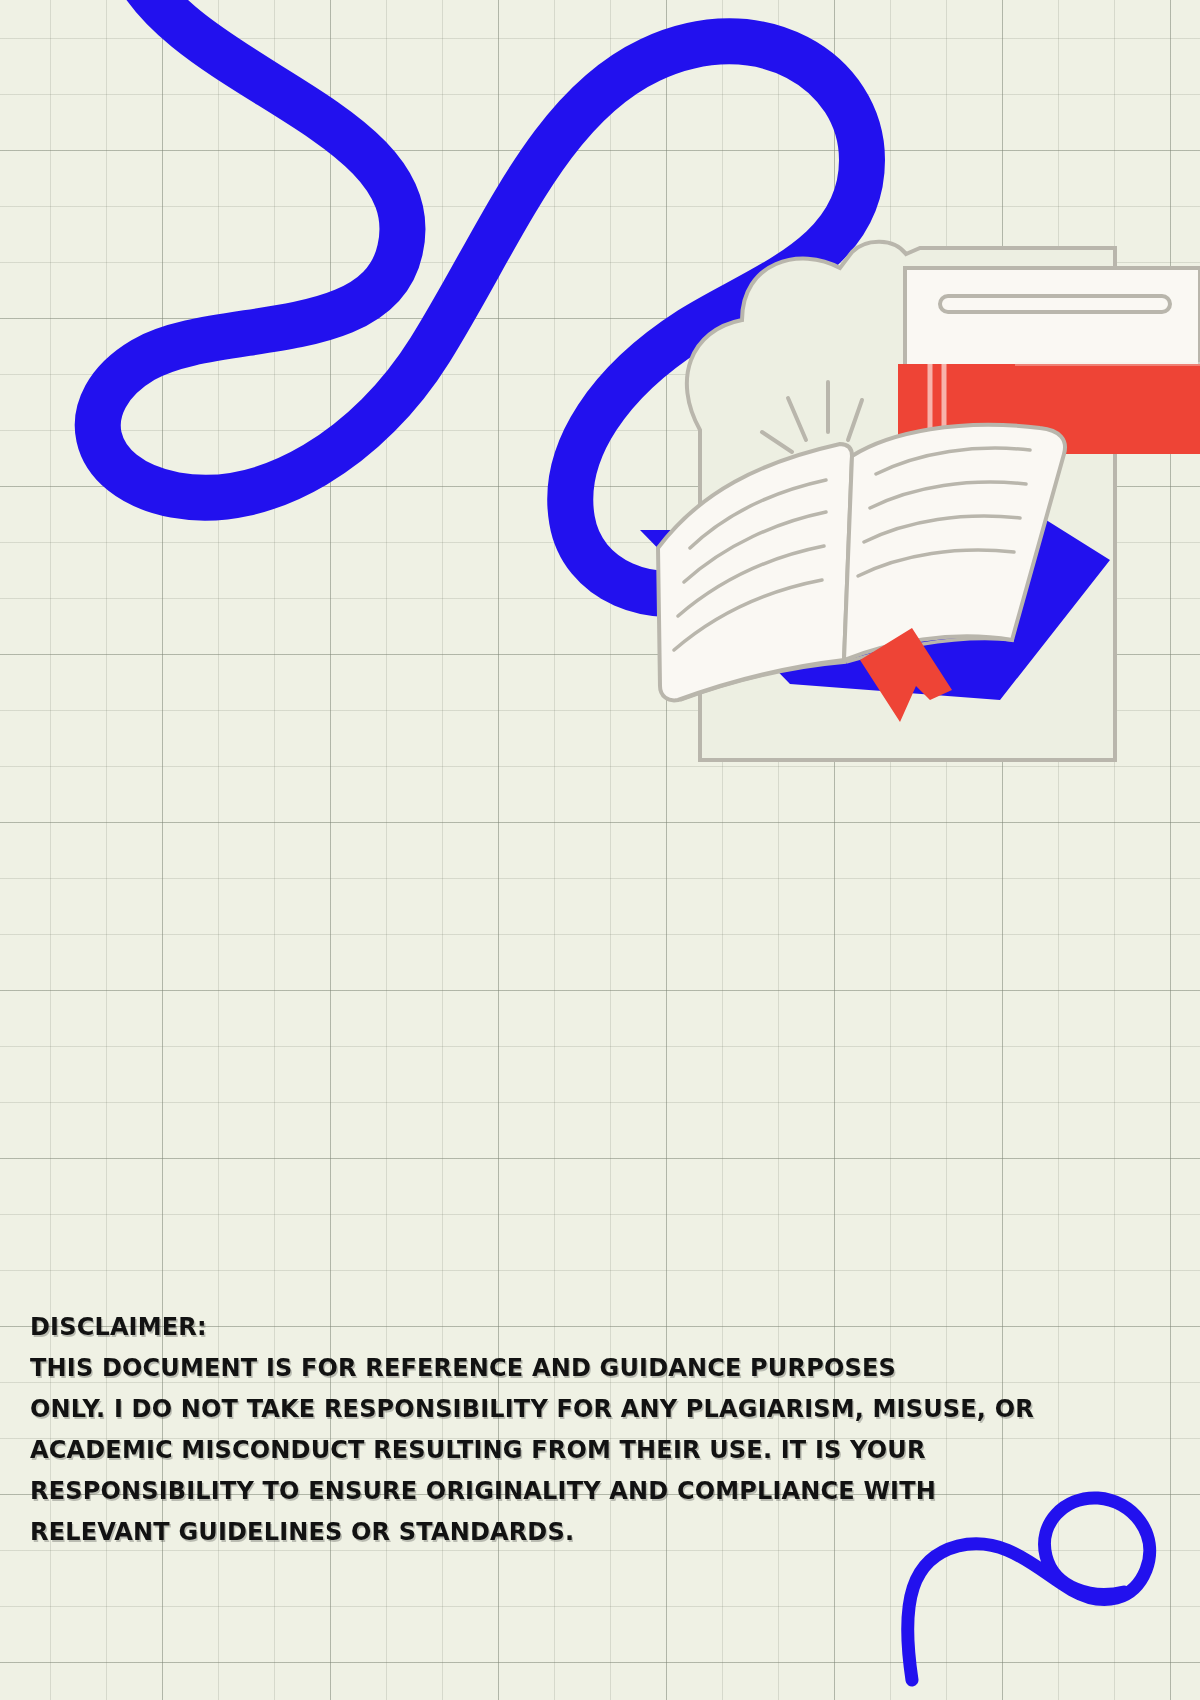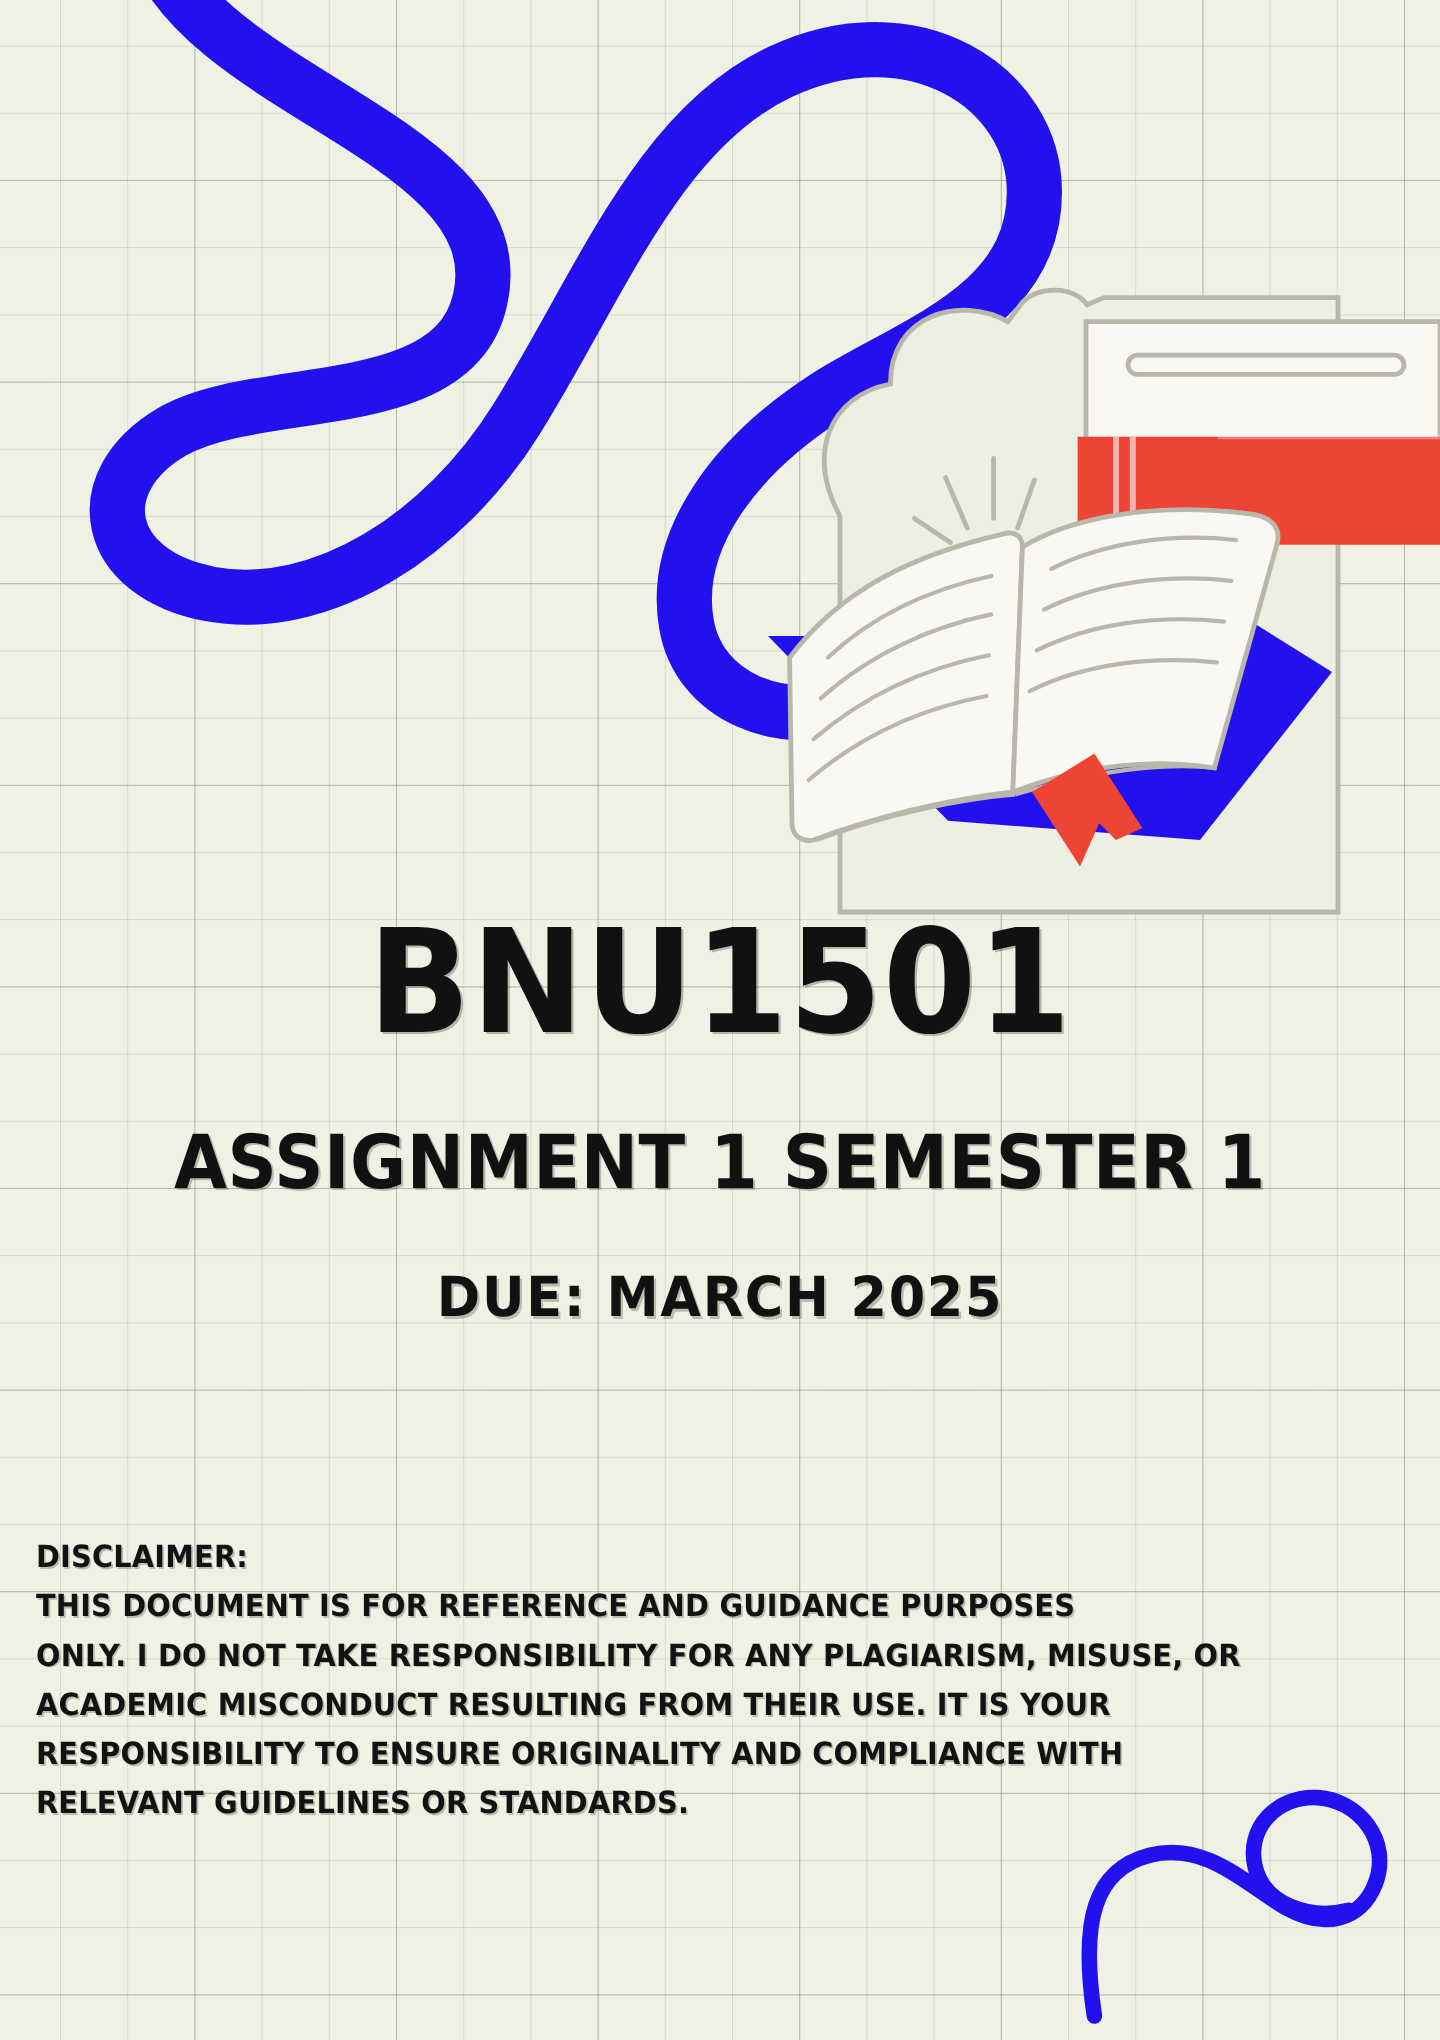--- a/index.html
+++ b/index.html
@@ -82,21 +82,21 @@
     color: #111111;
     transform: scaleX(0.95);
     margin: 58px 0 0 0;
     text-shadow: 2px 2px 0 rgba(0,0,0,0.22);
   }
 
   
   .disclaimer {
     position: absolute;
     left: 30px;
-    top: 1278px;
+    top: 1306px;
     width: 1090px;
   }
   .disclaimer p {
     margin: 0;
     font-family: "DejaVu Sans", sans-serif;
     font-weight: bold;
     font-size: 25.5px;
     line-height: 41px;
     letter-spacing: 0.2px;
     color: #121212;
@@ -206,25 +206,20 @@
     <g>
       <path d="M 860 660
                L 912 628
                L 952 690
                L 930 700
                L 916 686
                L 900 722 Z" fill="#EE4436"></path>
     </g>
   </svg>
 
-  <div class="headings">
-    <h1 class="title">BNU1501</h1>
-    <h2 class="subtitle">ASSIGNMENT 1 SEMESTER 1</h2>
-    <h3 class="duedate">DUE: MARCH 2025</h3>
-  </div>
 
   <div class="disclaimer">
     <p>DISCLAIMER:</p>
     <p>THIS DOCUMENT IS FOR REFERENCE AND GUIDANCE PURPOSES</p>
     <p>ONLY. I DO NOT TAKE RESPONSIBILITY FOR ANY PLAGIARISM, MISUSE, OR</p>
     <p>ACADEMIC MISCONDUCT RESULTING FROM THEIR USE. IT IS YOUR</p>
     <p>RESPONSIBILITY TO ENSURE ORIGINALITY AND COMPLIANCE WITH</p>
     <p>RELEVANT GUIDELINES OR STANDARDS.</p>
   </div>
 

